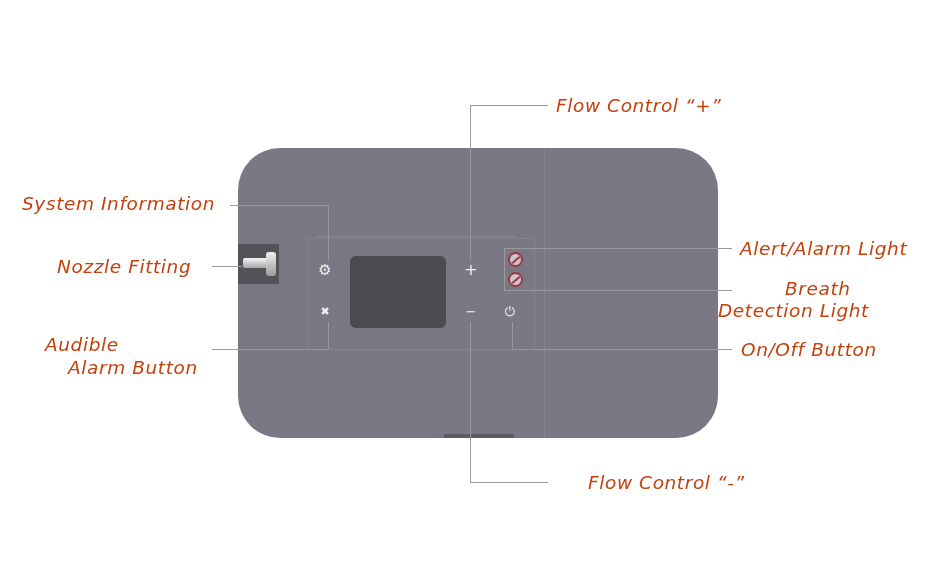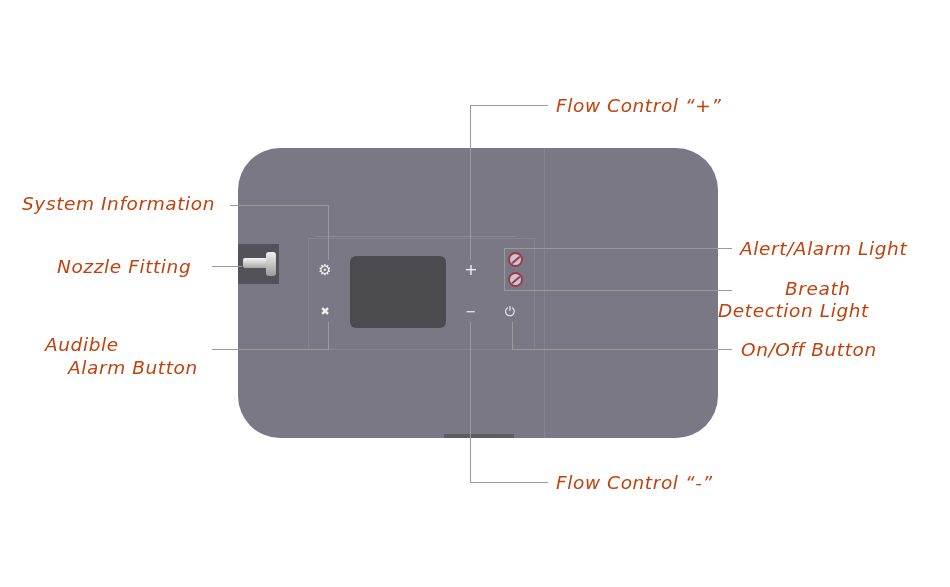--- a/index.html
+++ b/index.html
@@ -57,13 +57,13 @@
 
 <div class="label" style="left:556px;top:94px;">Flow Control “+”</div>
 <div class="label" style="left:22px;top:192px;">System Information</div>
 <div class="label" style="left:57px;top:255px;text-align:center;">Nozzle Fitting</div>
 <div class="label" style="left:45px;top:333px;">Audible</div>
 <div class="label" style="left:68px;top:356px;">Alarm Button</div>
 <div class="label" style="left:740px;top:237px;">Alert/Alarm Light</div>
 <div class="label" style="left:741px;top:277px;margin-left:44px;">Breath</div>
 <div class="label" style="left:718px;top:299px;">Detection Light</div>
 <div class="label" style="left:741px;top:338px;">On/Off Button</div>
-<div class="label" style="left:556px;top:471px;text-align:center;">Flow Control “-”</div>
+<div class="label" style="left:588px;top:471px;text-align:center;">Flow Control “-”</div>
 
 </body></html>

